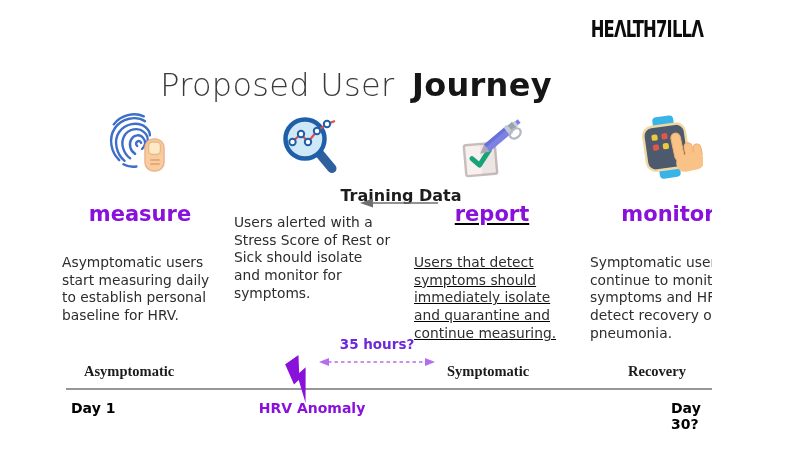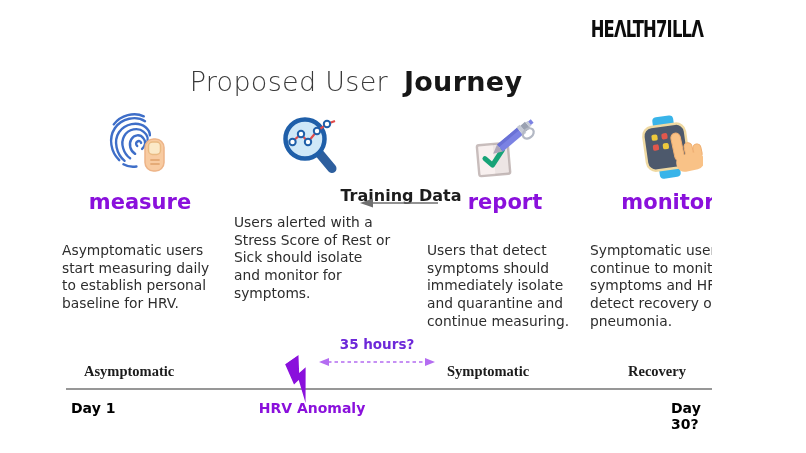--- a/index.html
+++ b/index.html
@@ -4,29 +4,29 @@
 <style>
   html,body{margin:0;padding:0;background:#ffffff;}
   .slide{position:relative;width:712px;height:453px;background:#ffffff;overflow:hidden;
          font-family:"DejaVu Sans", sans-serif;}
 
   
   .logo{position:absolute;top:16px;right:9px;font-size:20px;font-weight:700;color:#0c0c0c;
         letter-spacing:-1px;transform:scaleX(0.82) scaleY(1.12);transform-origin:100% 0;white-space:nowrap;}
 
   
-  .title{position:absolute;top:66px;left:0;width:100%;text-align:center;font-size:27px;letter-spacing:.3px;}
+  .title{position:absolute;top:66px;left:0;width:100%;text-align:center;font-size:32px;letter-spacing:.3px;}
   .title .light{font-weight:300;color:#3a3a3a;}
   .title .bold{font-weight:700;color:#161616;margin-left:7px;}
 
   
   .step{position:absolute;top:108px;width:156px;}
-  #step-measure{left:62px;} #step-detect{left:234px;} #step-report{left:427px;} #step-monitor{left:590px;}
+  #step-measure{left:62px;} #step-detect{left:234px;} #step-report{left:414px;text-decoration:underline;} #step-monitor{left:590px;}
   .step-icon{height:78px;display:flex;align-items:center;justify-content:center;}
-  .step-label{text-align:center;font-size:21px;font-weight:700;color:#8A10DC;margin-top:4px;}
+  .step-label{text-align:center;font-size:21px;font-weight:700;color:#8A10DC;margin-top:16px;}
   .step-desc{margin-top:28px;font-size:13.8px;line-height:1.28;color:#2d2d2d;width:158px;}
 
   
   .training-label{position:absolute;left:340px;top:186px;width:122px;text-align:center;
                   font-size:16px;font-weight:700;color:#1d1d1d;}
   .training-arrow{position:absolute;left:360px;top:196px;}
 
   
   .duration-label{position:absolute;left:316px;top:336px;width:122px;text-align:center;
                   font-size:13.5px;font-weight:700;color:#6d28d9;}

